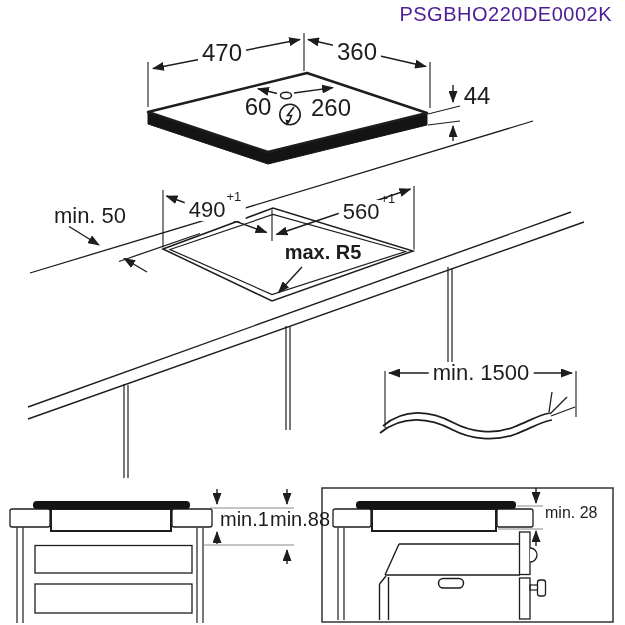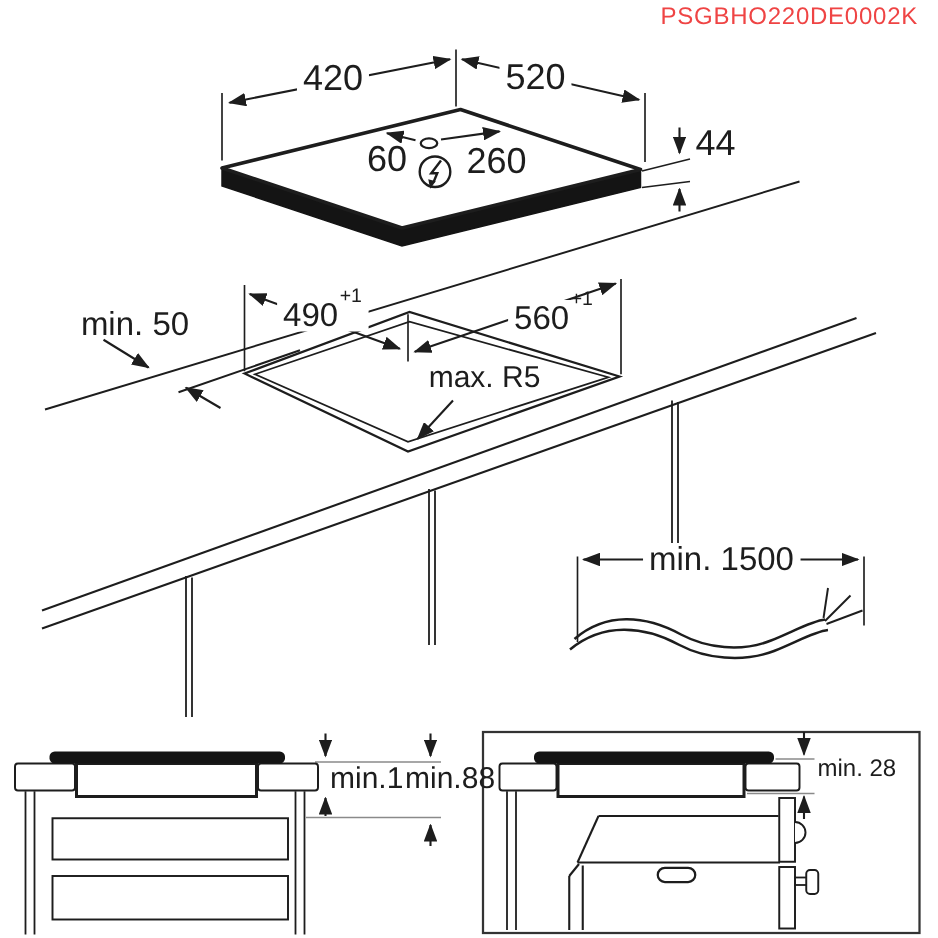--- a/index.html
+++ b/index.html
@@ -4,24 +4,24 @@
 <style>
   html,body{margin:0;padding:0;background:#fff;}
   #stage{position:relative;width:625px;height:625px;background:#fff;overflow:hidden;
          font-family:"Liberation Sans",sans-serif;color:#1d1d1d;}
   #stage svg{position:absolute;left:0;top:0;}
   .lbl{position:absolute;font-size:24px;line-height:1;white-space:nowrap;color:#1d1d1d;
        transform:translateX(-50%);}
   .bg{background:#fff;padding:0 4px;}
   .mid{font-size:22px;text-align:center;}
   .sm{font-size:16px;}
-  .r5{font-size:20px;}
+  .r5{font-size:20px;font-weight:bold;}
   .stack{transform:none;display:flex;line-height:18px;font-size:20px;}
   .noctr{transform:none;}
-  .title{position:absolute;top:3px;right:13px;font-size:16px;letter-spacing:.5px;color:#ef4444;}
+  .title{position:absolute;top:3px;right:13px;font-size:20px;letter-spacing:.5px;color:#4c1d95;}
   sup.tol{font-size:13px;position:relative;top:-8px;margin-left:1px;}
 </style>
 </head>
 <body>
 
 <div id="stage">
 
 <svg width="625" height="625" viewBox="0 0 625 625">
   <defs>
     <marker id="ah" viewBox="0 0 12 9" refX="11" refY="4.5" markerWidth="12" markerHeight="9" orient="auto-start-reverse" markerUnits="userSpaceOnUse">
@@ -160,22 +160,22 @@
     </g>
     <g stroke-width="1.4">
       <line x1="536" y1="488" x2="536" y2="503" marker-end="url(#ah)"></line>
       <line x1="536" y1="546" x2="536" y2="531" marker-end="url(#ah)"></line>
     </g>
   </g>
 </svg>
 
 <div class="title">PSGBHO220DE0002K</div>
 
-<div class="lbl bg" style="left:222px;top:41px">420</div>
-<div class="lbl bg" style="left:357px;top:40px">520</div>
+<div class="lbl bg" style="left:222px;top:41px">470</div>
+<div class="lbl bg" style="left:357px;top:40px">360</div>
 <div class="lbl" style="left:258px;top:95px">60</div>
 <div class="lbl" style="left:331px;top:96px">260</div>
 <div class="lbl" style="left:477px;top:84px">44</div>
 
 <div class="lbl mid" style="left:90px;top:205px">min. 50</div>
 <div class="lbl mid bg" style="left:215px;top:198px"><span>490</span><sup class="tol">+1</sup></div>
 <div class="lbl mid bg" style="left:369px;top:200px"><span>560</span><sup class="tol">+1</sup></div>
 <div class="lbl r5" style="left:323px;top:242px">max. R5</div>
 
 <div class="lbl mid bg" style="left:481px;top:362px">min. 1500</div>

